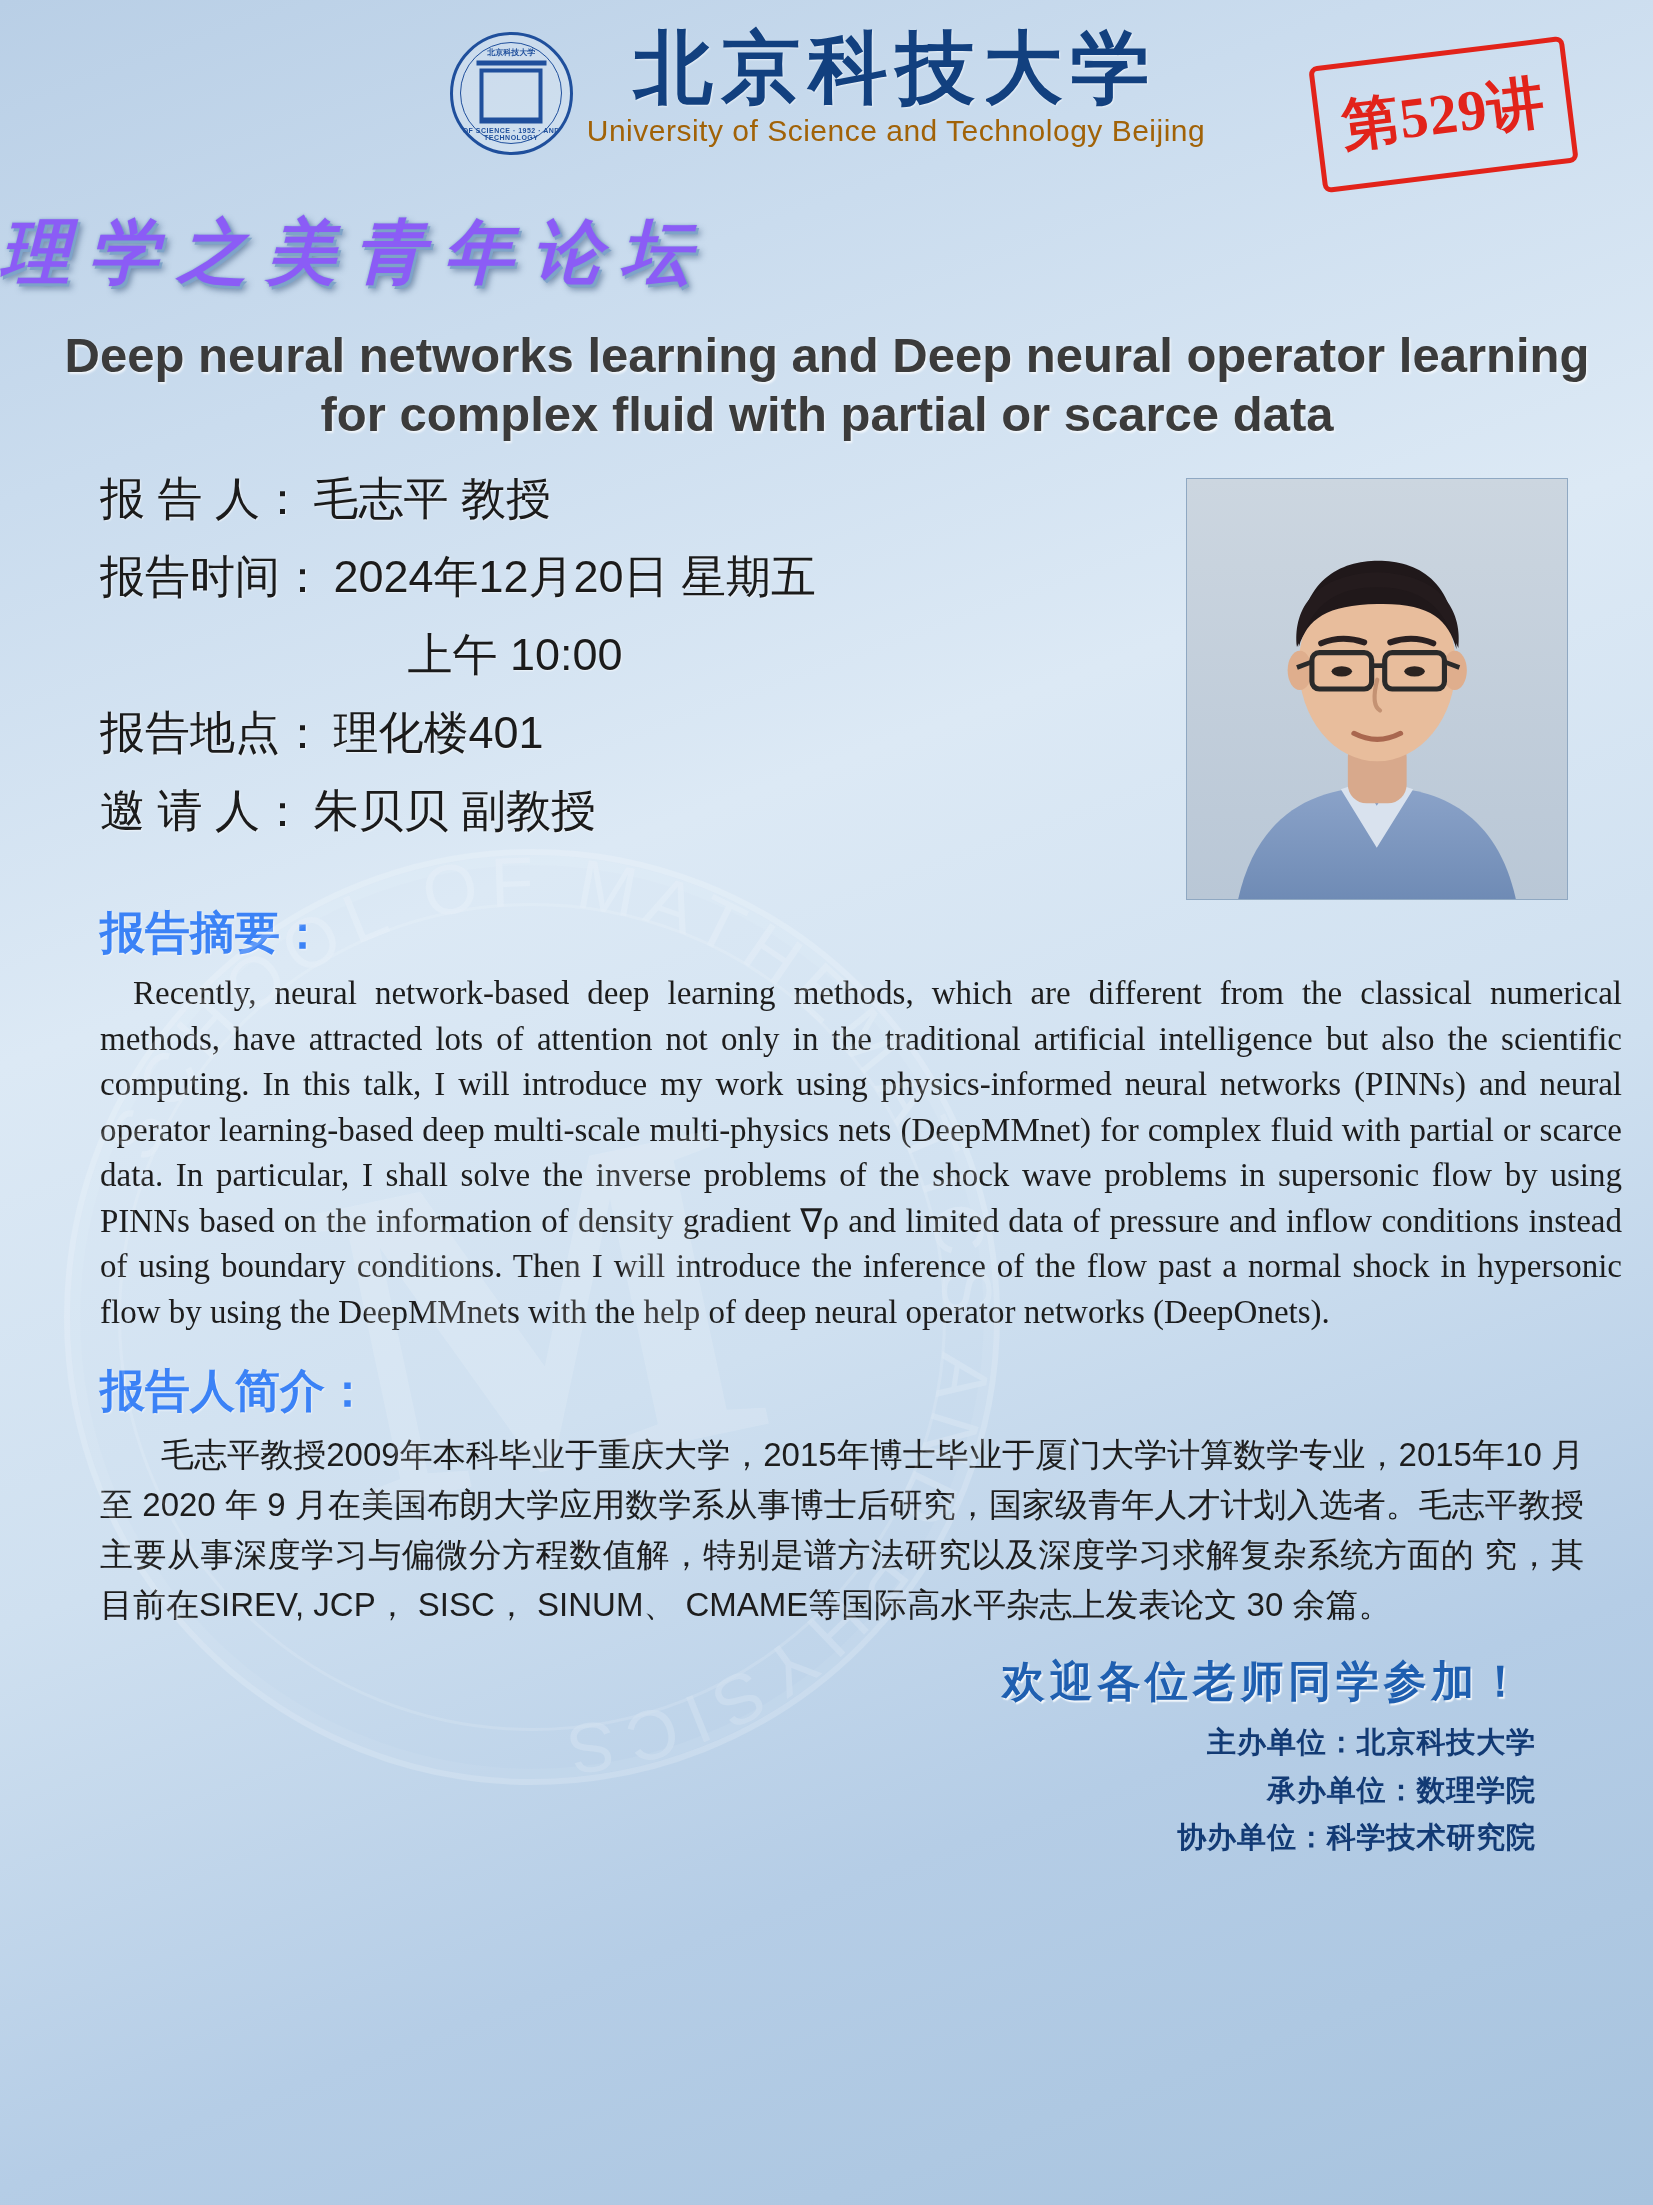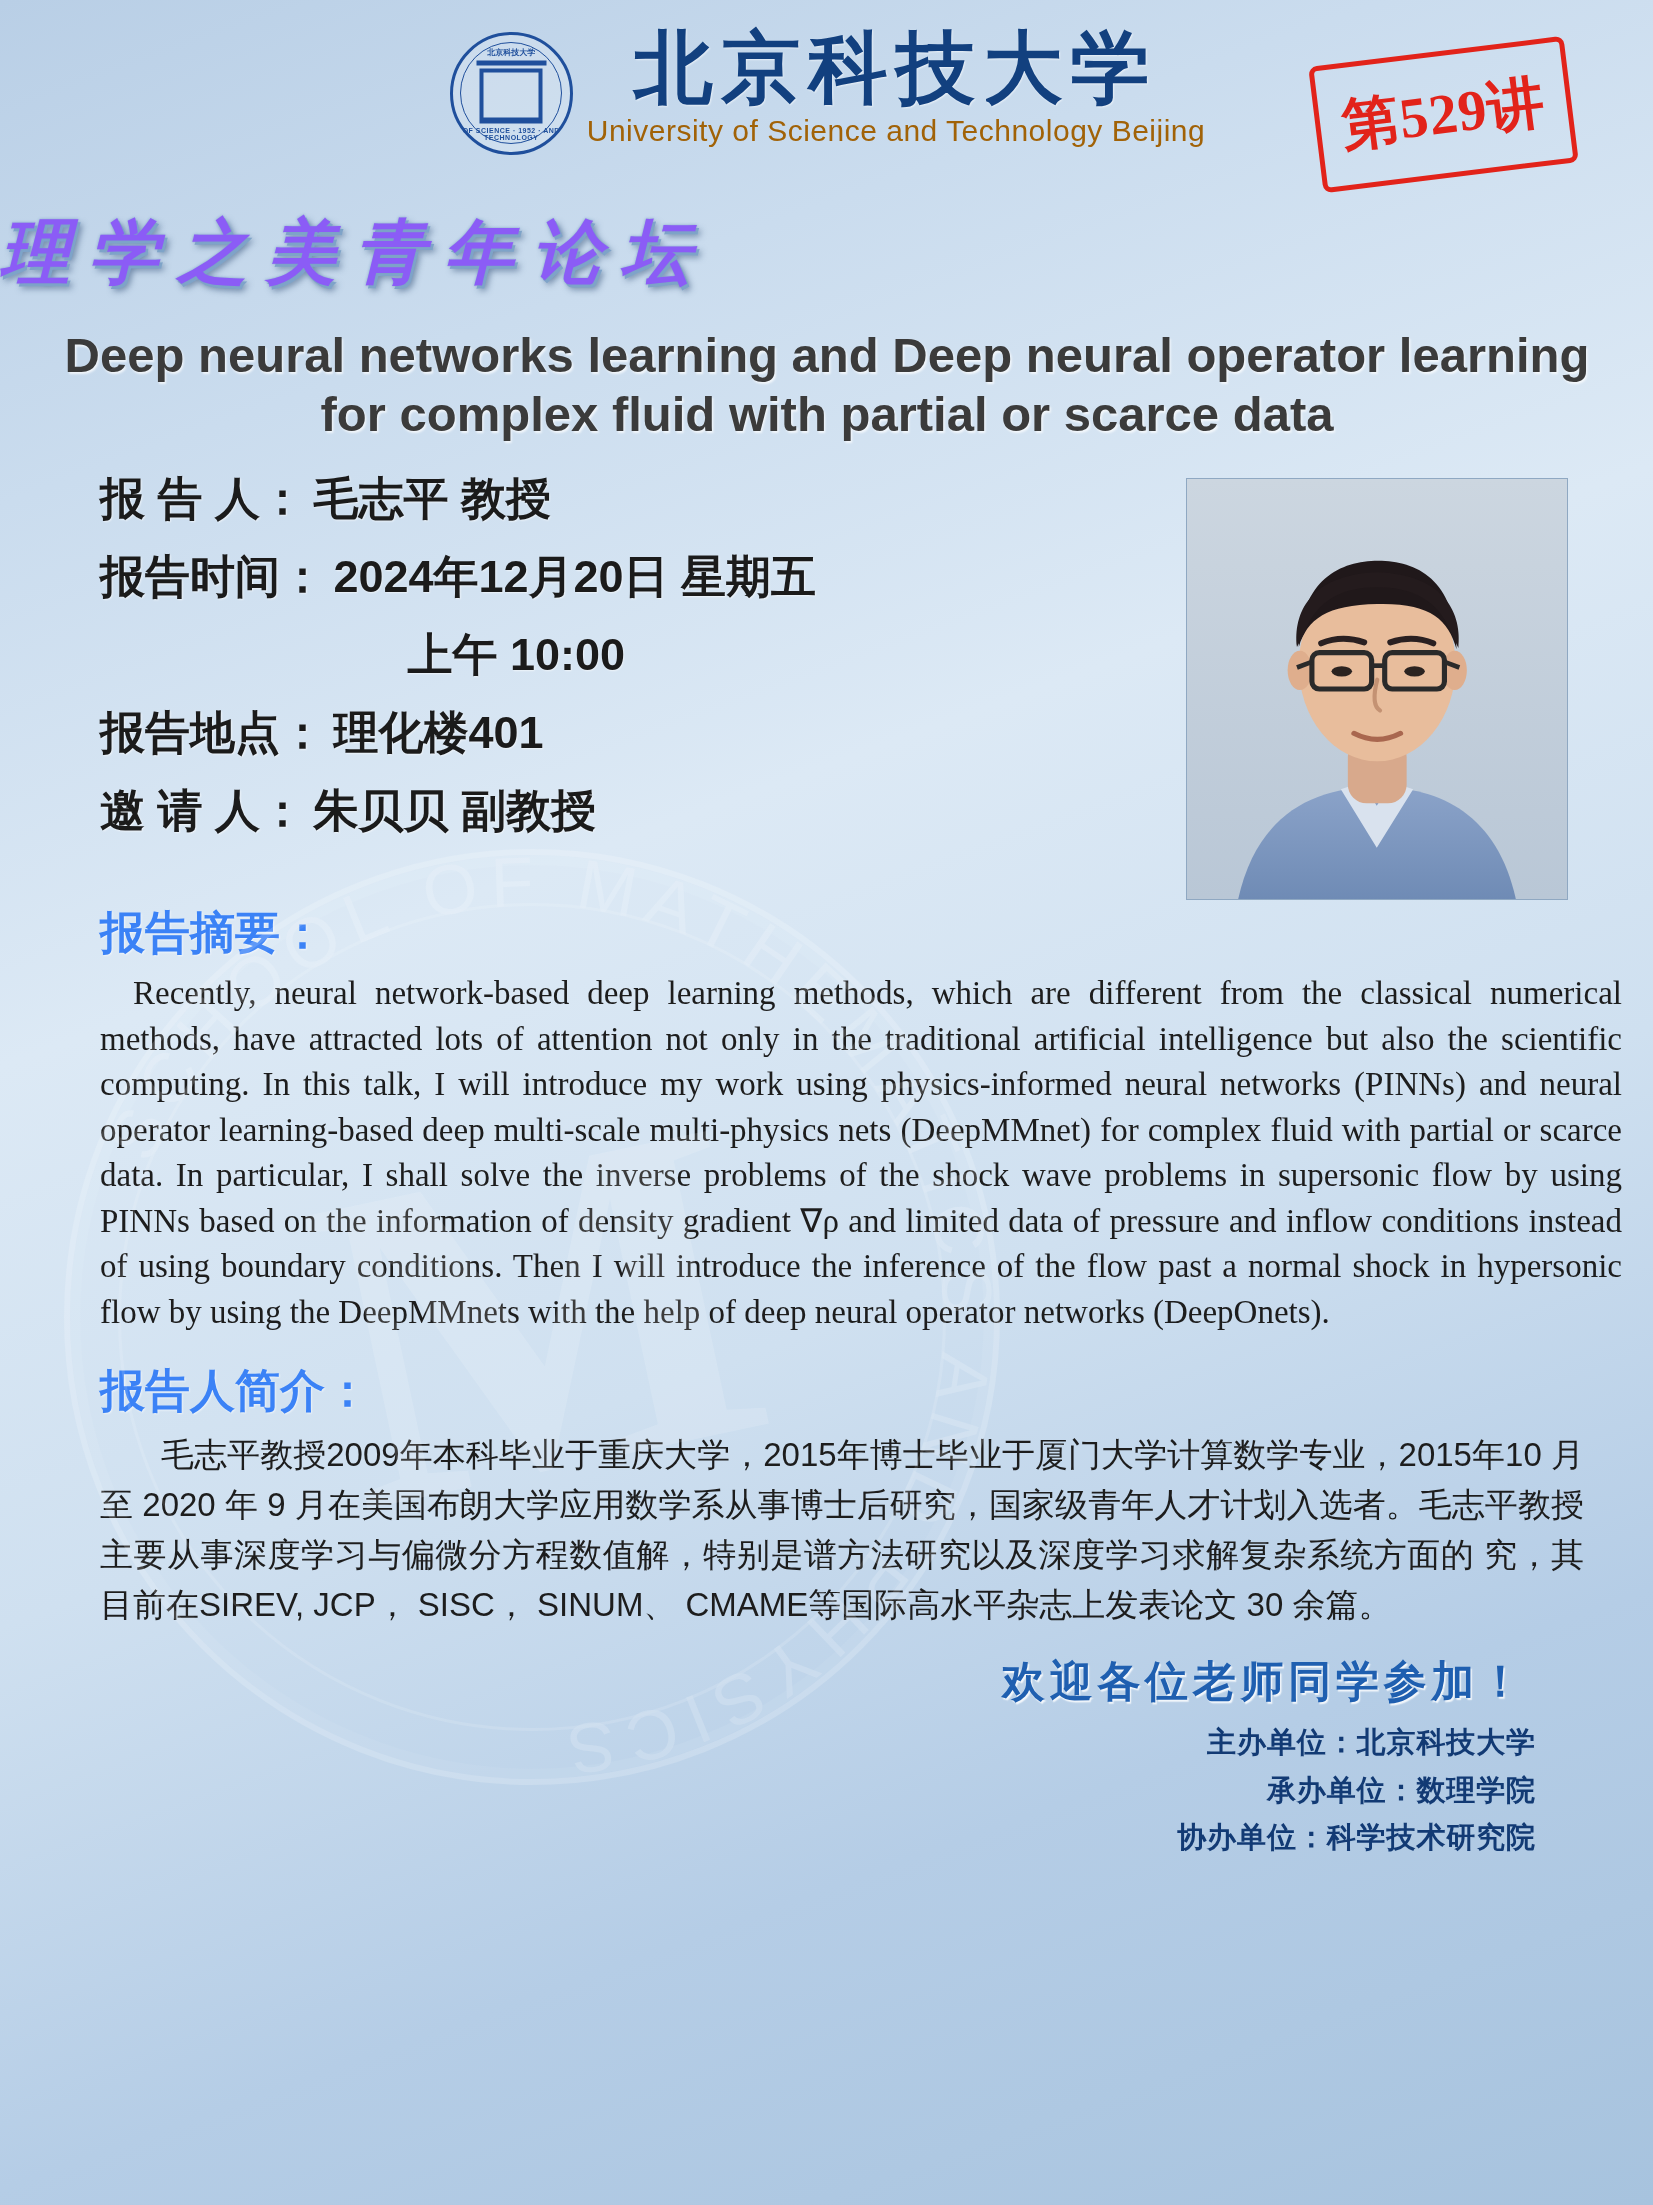--- a/index.html
+++ b/index.html
@@ -204,21 +204,21 @@
     position: absolute;
     left: 100px;
     top: 4.7px;
     width: 1074px;
   }
   .info-row {
     display: flex;
     align-items: flex-start;
     margin-bottom: 18px;
     font-size: 45px;
-    font-weight: 700;
+    font-weight: 400;
     color: #1b1b1b;
     text-shadow: 0.9px 1.4px 1.9px rgba(255,255,255,0.6);
   }
   .info-label {
     white-space: nowrap;
   }
   .info-value {
     margin-left: 8.4px;
     white-space: nowrap;
   }

